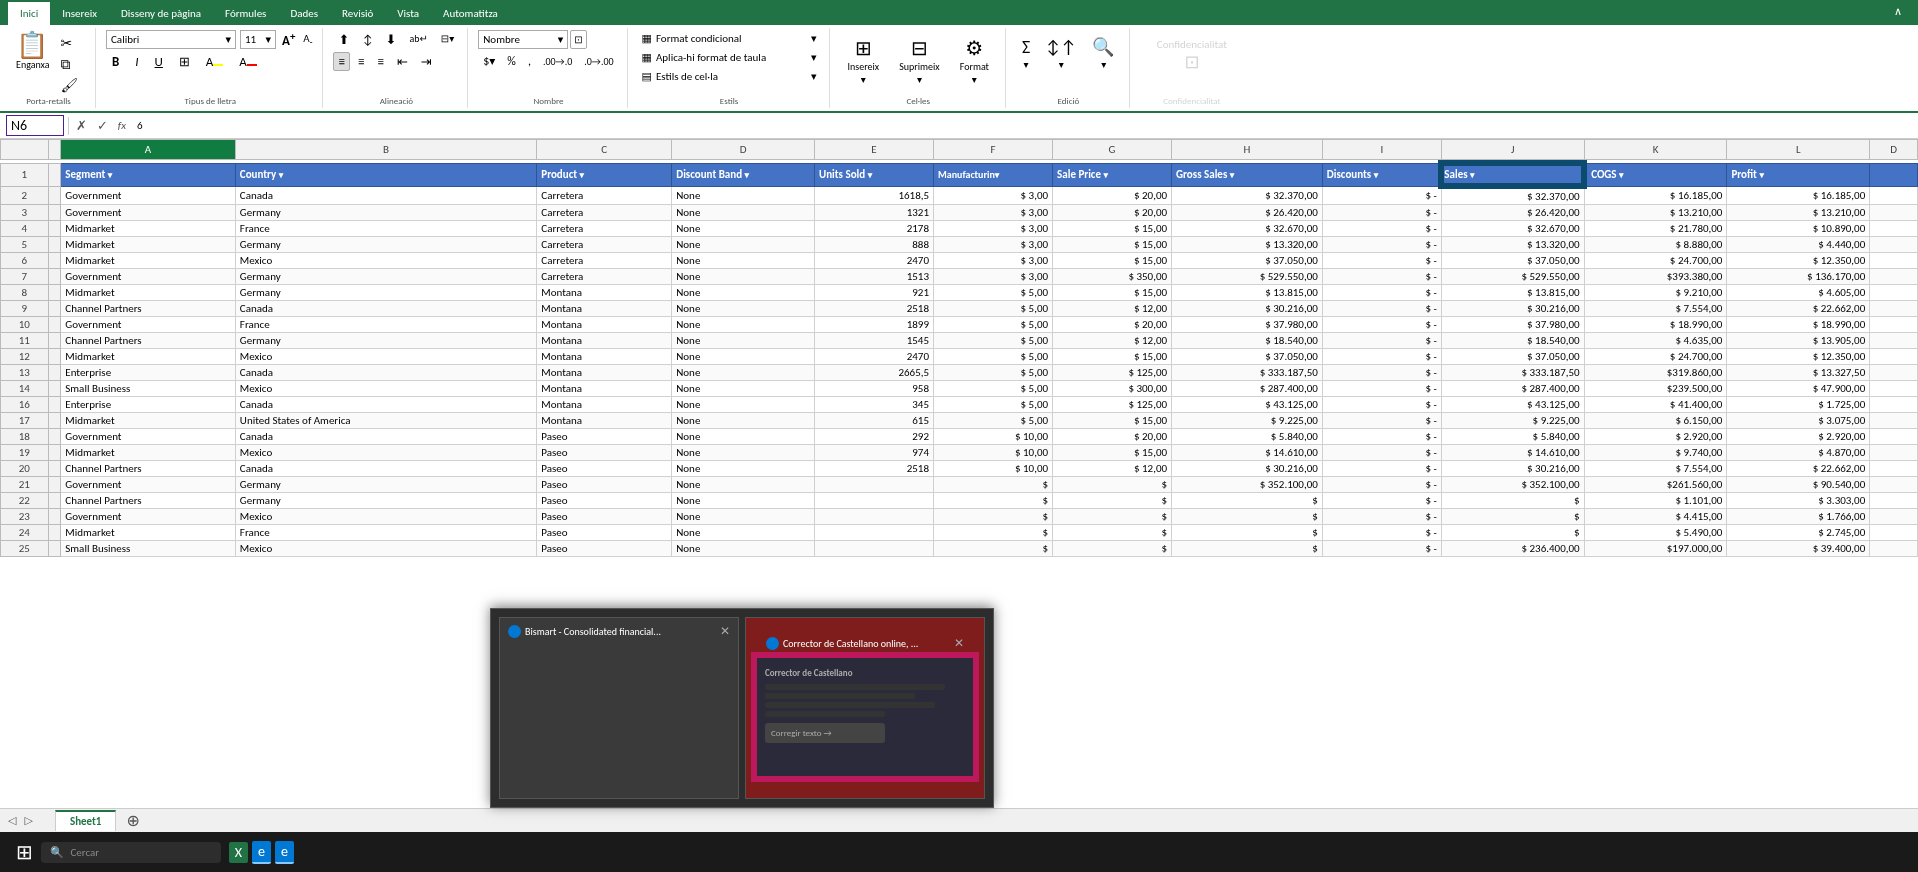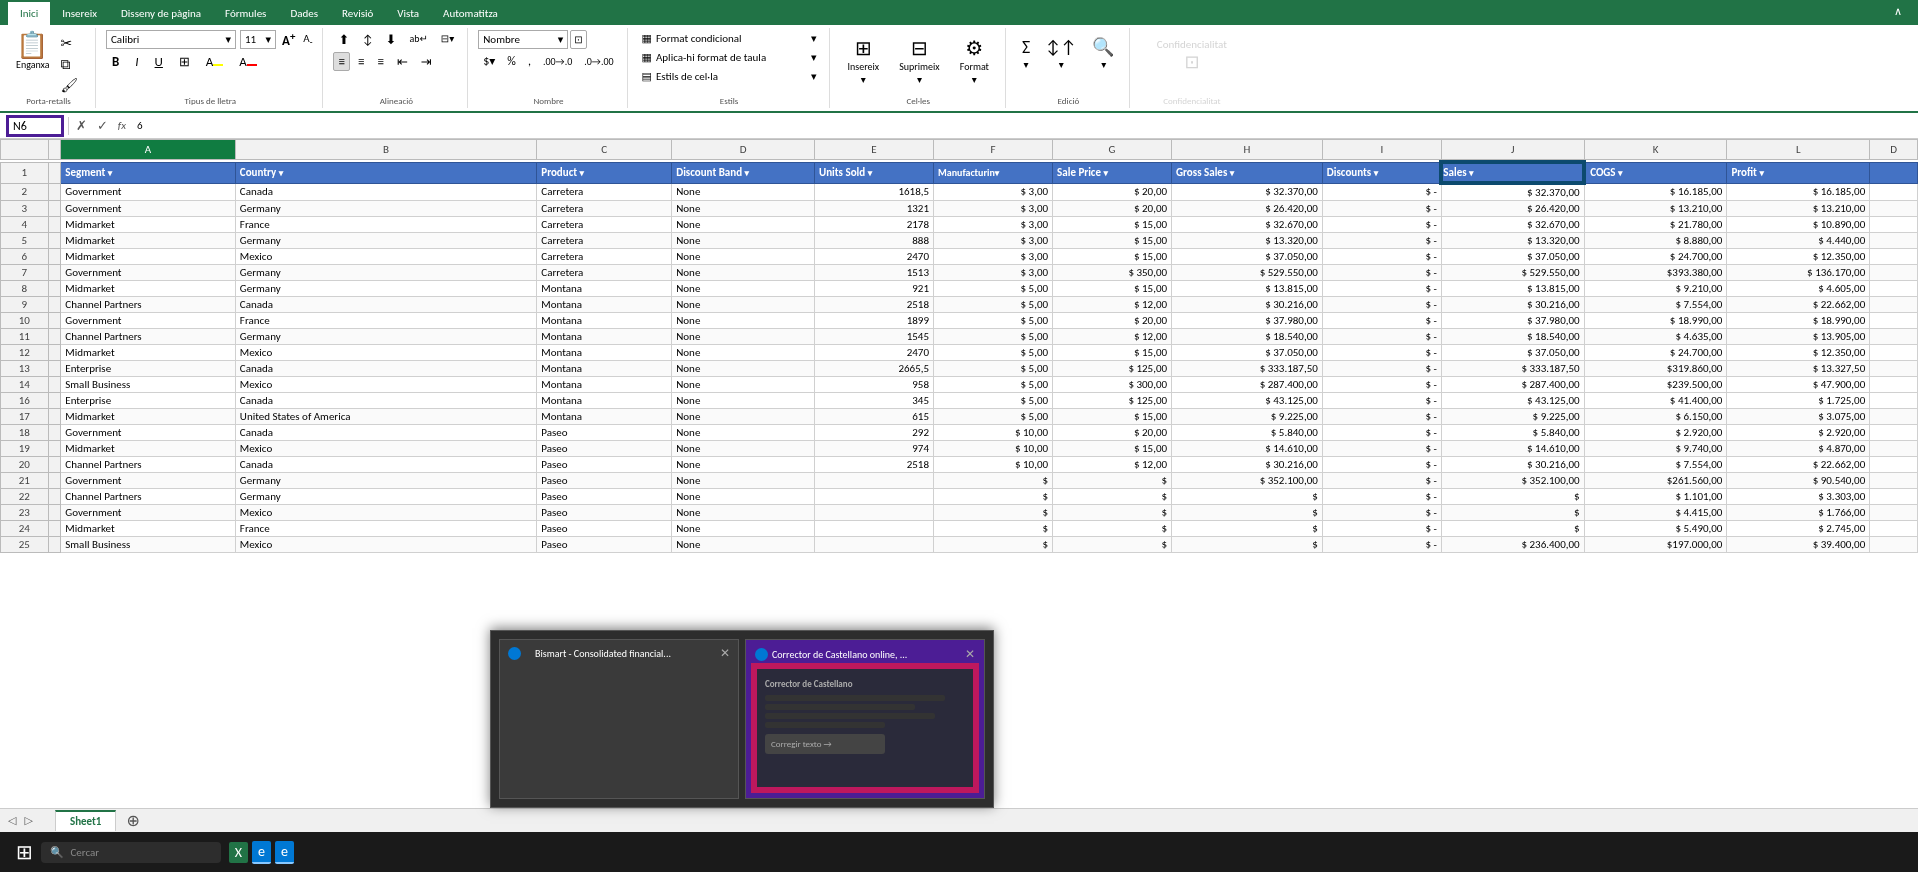--- a/index.html
+++ b/index.html
@@ -171,21 +171,21 @@
       <div style="display:flex; flex-direction:column; align-items:center; flex:1; padding-top:8px;">
         <div style="cursor:pointer; font-size:11px; color:#aaa;">Confidencialitat</div>
         <span style="font-size:18px; color:#aaa;">⊡</span>
       </div>
       <div style="font-size:9px; color:#aaa; text-align:center; margin-top:auto;">Confidencialitat</div>
     </div>
   </div>
 </div>
 
 <div style="background:white; border-bottom:1px solid #ccc; display:flex; align-items:center; padding:2px 6px; gap:4px; height:26px;">
-  <div style="border:3px solid #4c1d95; width:58px; padding:1px 4px; font-size:12px; font-family:Calibri,Arial,sans-serif;">N6</div>
+  <div style="border:1px solid #4c1d95; width:58px; padding:1px 4px; font-size:14px; font-family:Calibri,Arial,sans-serif;">N6</div>
   <div style="width:1px; height:18px; background:#ccc;"></div>
   <div style="cursor:pointer; font-size:13px; color:#555; padding:0 3px;">✗</div>
   <div style="cursor:pointer; font-size:13px; color:#555; padding:0 3px;">✓</div>
   <div style="cursor:pointer; font-size:11px; color:#555; padding:0 3px; font-style:italic;">fx</div>
   <input type="text" value="6" style="flex: 1 1 0%; border: none; outline: none; font-size: 11px; font-family: Calibri, Arial, sans-serif; padding: 1px 4px;">
 </div>
 
 <div style="display:flex; flex-direction:column; overflow:hidden;">
 
   <div style="overflow:hidden; background:white;">
@@ -255,21 +255,21 @@
           <td style="background:#f2f2f2; border:1px solid #bbb;"></td>
           <td style="background:#4472c4; color:white; border:1px solid #2f5496; font-weight:bold; padding:2px 4px;">Segment <span style="font-size:9px;">▾</span></td>
           <td style="background:#4472c4; color:white; border:1px solid #2f5496; font-weight:bold; padding:2px 4px;">Country <span style="font-size:9px;">▾</span></td>
           <td style="background:#4472c4; color:white; border:1px solid #2f5496; font-weight:bold; padding:2px 4px;">Product <span style="font-size:9px;">▾</span></td>
           <td style="background:#4472c4; color:white; border:1px solid #2f5496; font-weight:bold; padding:2px 4px;">Discount Band <span style="font-size:9px;">▾</span></td>
           <td style="background:#4472c4; color:white; border:1px solid #2f5496; font-weight:bold; padding:2px 4px;">Units Sold <span style="font-size:9px;">▾</span></td>
           <td style="background:#4472c4; color:white; border:1px solid #2f5496; font-weight:bold; padding:2px 4px; font-size:10px;">Manufacturin<span style="font-size:9px;">▾</span></td>
           <td style="background:#4472c4; color:white; border:1px solid #2f5496; font-weight:bold; padding:2px 4px;">Sale Price <span style="font-size:9px;">▾</span></td>
           <td style="background:#4472c4; color:white; border:1px solid #2f5496; font-weight:bold; padding:2px 4px;">Gross Sales <span style="font-size:9px;">▾</span></td>
           <td style="background:#4472c4; color:white; border:1px solid #2f5496; font-weight:bold; padding:2px 4px;">Discounts <span style="font-size:9px;">▾</span></td>
-          <td style="background:#4472c4; color:white; border:4px solid #0c4a6e; font-weight:bold; padding:2px 0;">Sales <span style="font-size:9px;">▾</span></td>
+          <td style="background:#4472c4; color:white; border:6px solid #0c4a6e; font-weight:bold; padding:2px 0;">Sales <span style="font-size:9px;">▾</span></td>
           <td style="background:#4472c4; color:white; border:1px solid #2f5496; font-weight:bold; padding:2px 4px;">COGS <span style="font-size:9px;">▾</span></td>
           <td style="background:#4472c4; color:white; border:1px solid #2f5496; font-weight:bold; padding:2px 4px;">Profit <span style="font-size:9px;">▾</span></td>
           <td style="background:#4472c4; border:1px solid #2f5496;"></td>
         </tr>
       <tr>
       <td style="background:#f2f2f2; text-align:center; border:1px solid #bbb; color:#444; font-size:11px;">2</td>
       <td style="background:#f2f2f2; border:1px solid #bbb;"></td>
       <td style="border:1px solid #d0d0d0; padding:1px 4px; overflow:hidden; white-space:nowrap; background:white;">Government</td>
       <td style="border:1px solid #d0d0d0; padding:1px 4px; overflow:hidden; white-space:nowrap; background:white;">Canada</td>
       <td style="border:1px solid #d0d0d0; padding:1px 4px; overflow:hidden; white-space:nowrap; background:white;">Carretera</td>
@@ -666,28 +666,28 @@
 <div style="background:#f0f0f0; border-top:1px solid #ccc; display:flex; align-items:center; padding:0 4px; height:24px; position:fixed; bottom:40px; left:0; right:0;">
   <div style="cursor:pointer; padding:0 4px; color:#555;">◁</div>
   <div style="cursor:pointer; padding:0 4px; color:#555;">▷</div>
   <div style="padding:3px 14px; border:1px solid #ccc; border-bottom:none; background:white; font-size:11px; cursor:pointer; margin-right:2px; color:#217346; font-weight:bold; border-top:2px solid #217346;margin-left:18px;">Sheet1</div>
   <div style="padding:0 8px; font-size:16px; cursor:pointer; color:#555;">⊕</div>
 </div>
 
 <div style="position:fixed; bottom:64px; left:490px; display:flex; gap:6px; background:#2d2d2d; padding:8px; border:1px solid #555; z-index:200; box-shadow:0 -2px 12px rgba(0,0,0,0.5);">
 
   <div style="display:flex; flex-direction:column; align-items:center; background:#3a3a3a; padding:4px; border:1px solid #555; cursor:pointer; width:240px;">
-    <div style="color:white; font-size:10px; padding:2px 4px; display:flex; align-items:center; gap:14px; width:100%;">
+    <div style="color:white; font-size:10px; padding:2px 4px; display:flex; align-items:center; gap:4px; width:100%;">
       <div style="width:13px; height:13px; border-radius:50%; background:#0078d4; display:inline-block; flex-shrink:0;"></div>
       <span style="flex:1; overflow:hidden; white-space:nowrap; text-overflow:ellipsis;">Bismart - Consolidated financial...</span>
       <span style="color:#aaa; font-size:12px; cursor:pointer; margin-left:auto;">✕</span>
     </div>
   </div>
 
-  <div style="display:flex; flex-direction:column; align-items:center; background:#4c1d95; padding:5px; border:1px solid #555; cursor:pointer; width:240px;">
+  <div style="display:flex; flex-direction:column; align-items:center; background:#7f1d1d; padding:16px; border:1px solid #555; cursor:pointer; width:240px;">
     <div style="color:white; font-size:10px; padding:2px 4px; display:flex; align-items:center; gap:4px; width:100%;">
       <div style="width:13px; height:13px; border-radius:50%; background:#0078d4; display:inline-block; flex-shrink:0;"></div>
       <span style="flex:1; overflow:hidden; white-space:nowrap; text-overflow:ellipsis;">Corrector de Castellano online, ...</span>
       <span style="color:#aaa; font-size:12px; cursor:pointer; margin-left:auto;">✕</span>
     </div>
     <div style="width:228px; height:130px; background:#2a2a3a; border:6px solid #be185d; display:flex; flex-direction:column; padding:8px; overflow:hidden;">
       <div style="color:#ccc; font-size:8px; line-height:1.6;">
         <div style="color:#aaa; font-weight:bold; font-size:9px; margin-bottom:4px;">Corrector de Castellano</div>
         <div style="background:#333; height:6px; border-radius:2px; margin-bottom:3px; width:90%;"></div>
         <div style="background:#333; height:6px; border-radius:2px; margin-bottom:3px; width:75%;"></div>

